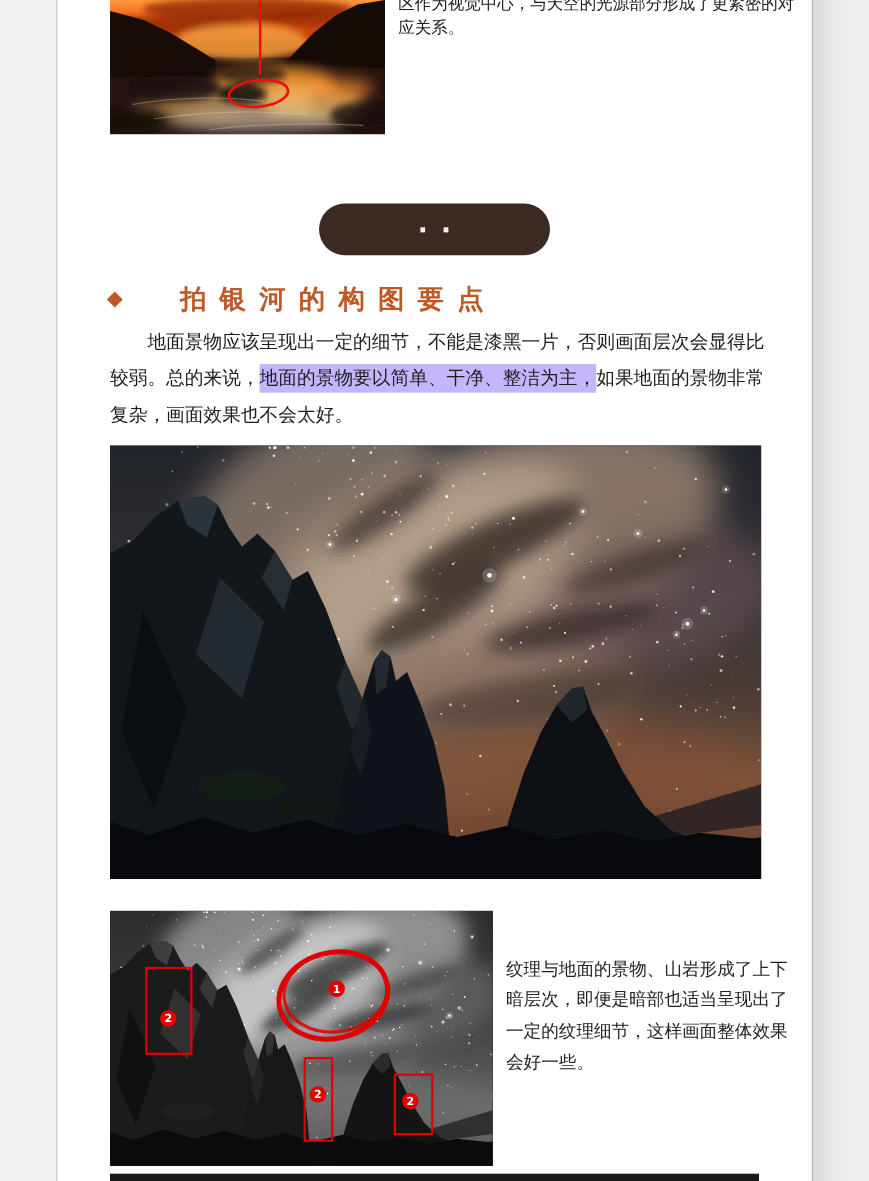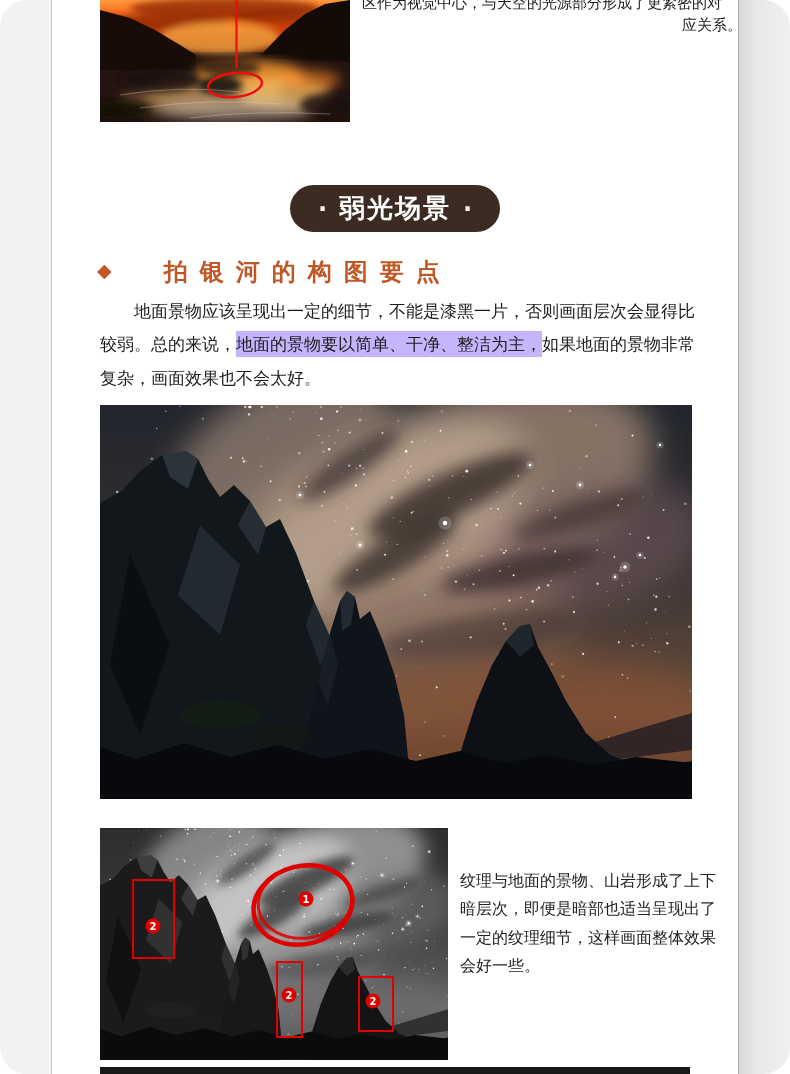--- a/index.html
+++ b/index.html
@@ -1,24 +1,24 @@
 <!DOCTYPE html>
 <html><head>
 <meta charset="utf-8">
 <style>
   html,body{margin:0;padding:0;background:#fff;}
   #canvas{position:relative;width:790px;height:1074px;background:#ffffff;overflow:hidden;
-          font-family:"DejaVu Sans",sans-serif;color:#1a1a1a;border-radius:27px;}
+          font-family:"DejaVu Sans",sans-serif;color:#1a1a1a;}
   .margin-left{position:absolute;left:0;top:0;width:51px;height:1074px;background:#f2f2f1;border-right:1px solid #c6c6c6;}
   .margin-right{position:absolute;left:738px;top:0;width:52px;height:1074px;border-left:1px solid #b0b0b0;
           background:linear-gradient(90deg,#d9d9d8 0%,#e9e9e8 35%,#f0f0ef 100%);}
   .photo{position:absolute;overflow:hidden;background:#000;}
   .top-photo{left:100px;top:0;width:250px;height:122px;}
   .top-cap-line{position:absolute;left:362px;width:380px;font-size:15px;line-height:17px;white-space:nowrap;color:#1b1b1b;}
-  .tc1{top:-5px;} .tc2{top:17px;text-align:right;}
+  .tc1{top:-5px;} .tc2{top:17px;}
   .badge{position:absolute;left:290px;top:185px;width:210px;height:47px;border-radius:26px;background:#3b2b22;
          display:flex;align-items:center;justify-content:center;gap:12px;color:#fff;}
   .badge .lbl{font-size:26px;font-weight:bold;letter-spacing:2px;}
   .badge .dot{font-size:24px;font-weight:bold;opacity:.95;}
   .heading{position:absolute;left:97px;top:256px;font-weight:bold;color:#bf5827;white-space:nowrap;}
   .heading .bullet{font-size:19px;letter-spacing:0;margin-right:8px;vertical-align:3px;}
   .heading .htxt{font-size:24px;letter-spacing:12px;margin-left:44px;}
   .body-par{position:absolute;left:100px;top:295px;width:604px;font-size:17px;line-height:33.4px;color:#1c1c1c;}
   .body-par .line{white-space:nowrap;}
   .body-par .indent{text-indent:34px;}
@@ -88,21 +88,20 @@
       <line x1="136.5" y1="0" x2="136.5" y2="68" stroke="#f00d0d" stroke-width="2.2"></line>
       <ellipse cx="135" cy="85" rx="27" ry="12" transform="rotate(-6 135 85)" fill="none" stroke="#f00d0d" stroke-width="2.4"></ellipse>
     </svg>
   </div>
 
   <div class="top-cap-line tc1">区作为视觉中心，与天空的光源部分形成了更紧密的对</div>
   <div class="top-cap-line tc2">应关系。</div>
 
   <div class="badge">
     <span class="dot">·</span>
-    <span class="lbl">弱光场景</span>
     <span class="dot">·</span>
   </div>
 
   <div class="heading">
     <span class="bullet">◆</span><span class="htxt">拍银河的构图要点</span>
   </div>
 
   <div class="body-par">
     <div class="line indent">地面景物应该呈现出一定的细节，不能是漆黑一片，否则画面层次会显得比</div>
     <div class="line"><span>较弱。总的来说，</span><span class="hl">地面的景物要以简单、干净、整洁为主，</span><span>如果地面的景物非常</span></div>

